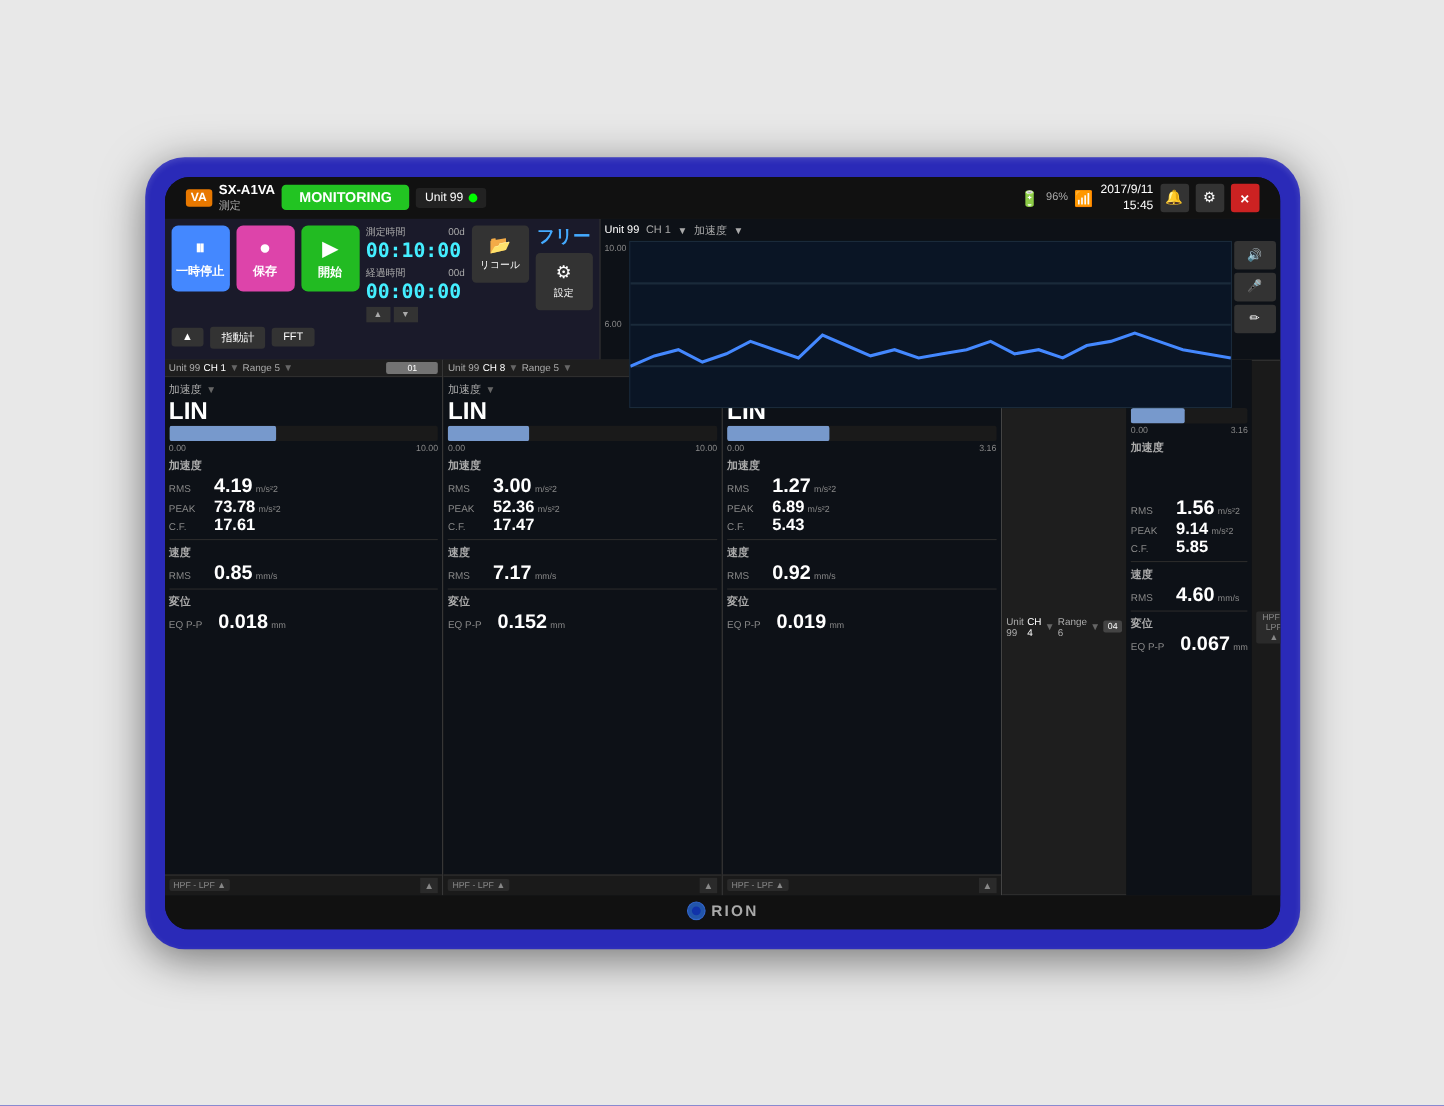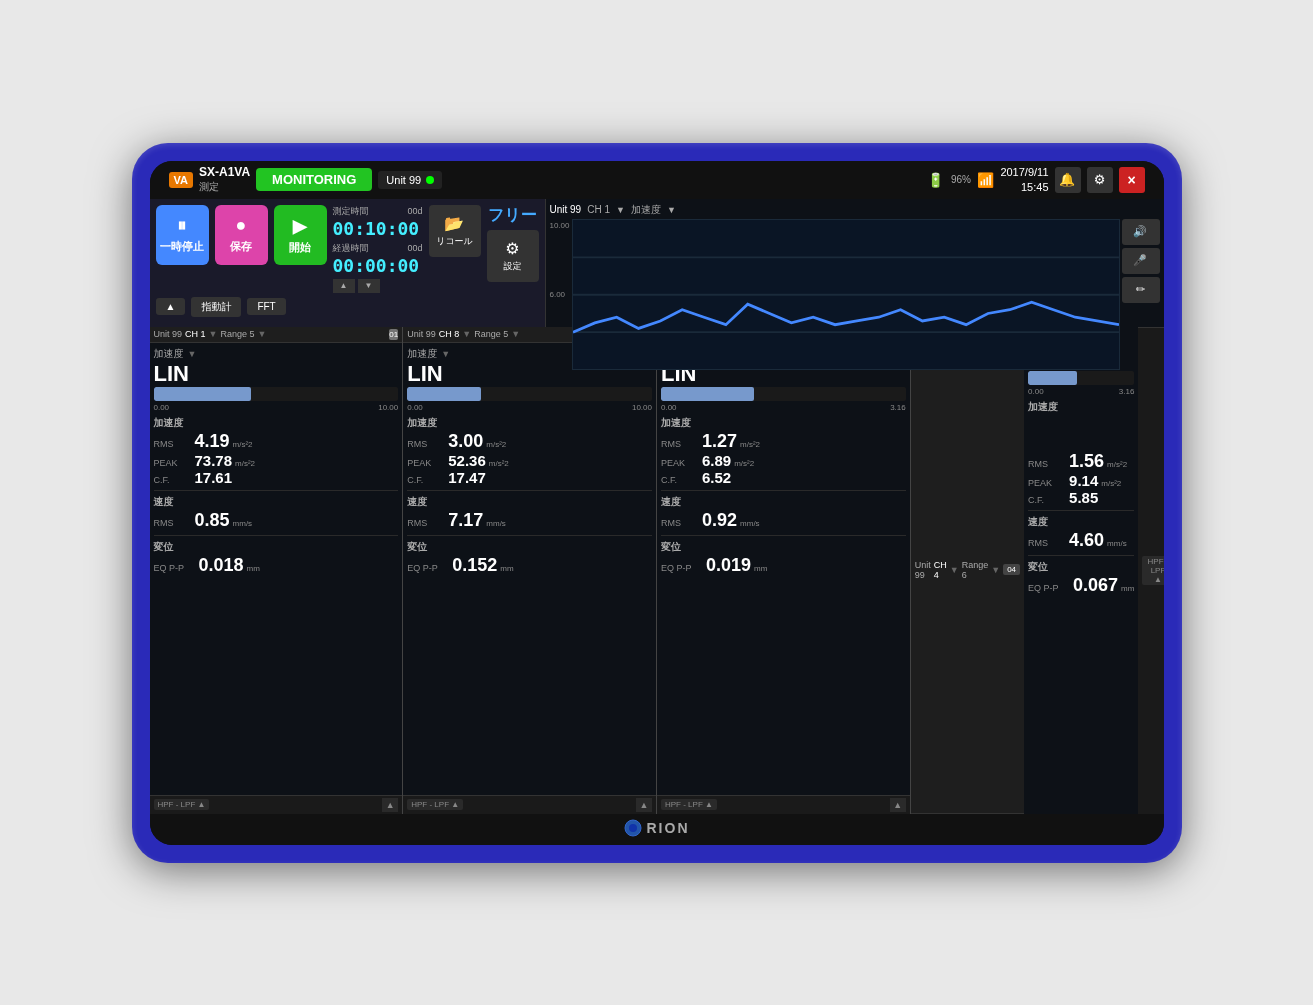--- a/index.html
+++ b/index.html
@@ -435,21 +435,21 @@
 
       <div style="display:flex;flex:1;gap:1px;background:#444;min-height:0;">
 
         <div style="background:#111;flex:1;display:flex;flex-direction:column;overflow:hidden;">
           <div style="background:#1e1e1e;display:flex;align-items:center;gap:3px;padding:2px 4px;font-size:9px;color:#aaa;border-bottom:1px solid #333;">
             <span>Unit 99</span>
             <span style="color:white;">CH 1</span>
             <span style="color:#666;">▼</span>
             <span>Range 5</span>
             <span style="color:#666;">▼</span>
-            <span style="background:#737373;color:white;padding:1px 0;border-radius:2px;font-size:8px;margin-left:auto;">01</span>
+            <span style="background:#737373;color:white;padding:1px 19px;border-radius:2px;font-size:8px;margin-left:auto;">01</span>
           </div>
           <div style="padding:4px;background:#0d1117;flex:1;display:flex;flex-direction:column;gap:2px;">
             <div style="display:flex;align-items:center;gap:4px;">
               <span style="color:#aaa;font-size:10px;">加速度</span>
               <span style="color:#666;font-size:9px;">▼</span>
             </div>
             <div style="color:white;font-size:22px;font-weight:bold;line-height:1;">LIN</div>
             <div style="background:#1a1a1a;height:14px;border-radius:2px;overflow:hidden;">
               <div style="height:100%;background:#7799cc;width:40%;border-radius:2px;"></div>
             </div>
@@ -592,21 +592,21 @@
                 <span style="color:white;font-size:18px;font-weight:bold;">1.27</span>
                 <span style="color:#888;font-size:8px;">m/s²2</span>
               </div>
               <div style="display:flex;align-items:baseline;gap:3px;">
                 <span style="color:#888;font-size:9px;width:38px;">PEAK</span>
                 <span style="color:white;font-size:15px;font-weight:bold;">6.89</span>
                 <span style="color:#888;font-size:8px;">m/s²2</span>
               </div>
               <div style="display:flex;align-items:baseline;gap:3px;">
                 <span style="color:#888;font-size:9px;width:38px;">C.F.</span>
-                <span style="color:white;font-size:15px;font-weight:bold;">6.52</span>
+                <span style="color:white;font-size:15px;font-weight:bold;">5.43</span>
               </div>
             </div>
             <div style="height:1px;background:#2a2a2a;margin:2px 0;"></div>
             <div>
               <div style="color:#aaa;font-size:10px;font-weight:bold;margin-bottom:1px;">速度</div>
               <div style="display:flex;align-items:baseline;gap:3px;">
                 <span style="color:#888;font-size:9px;width:38px;">RMS</span>
                 <span style="color:white;font-size:18px;font-weight:bold;">0.92</span>
                 <span style="color:#888;font-size:8px;">mm/s</span>
               </div>

